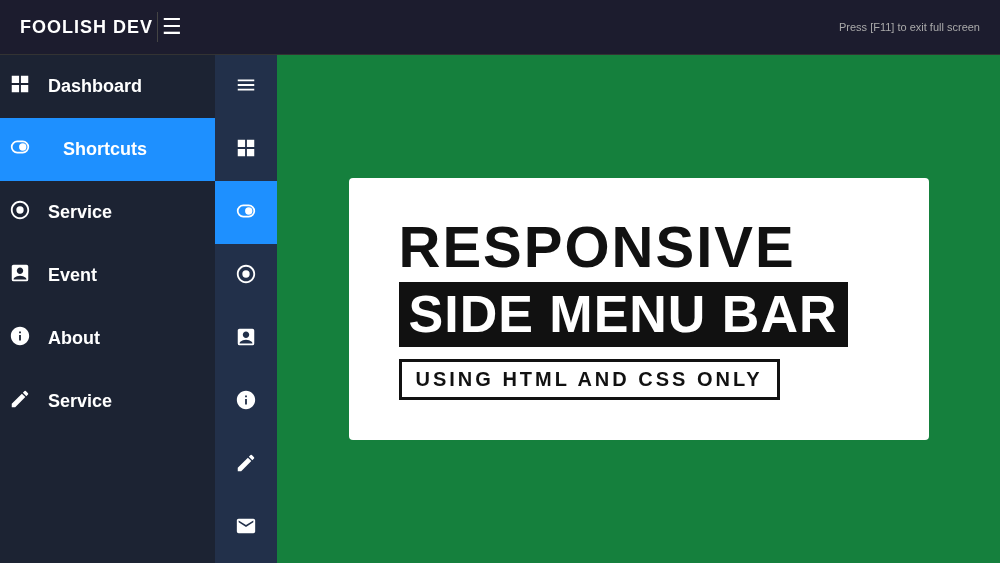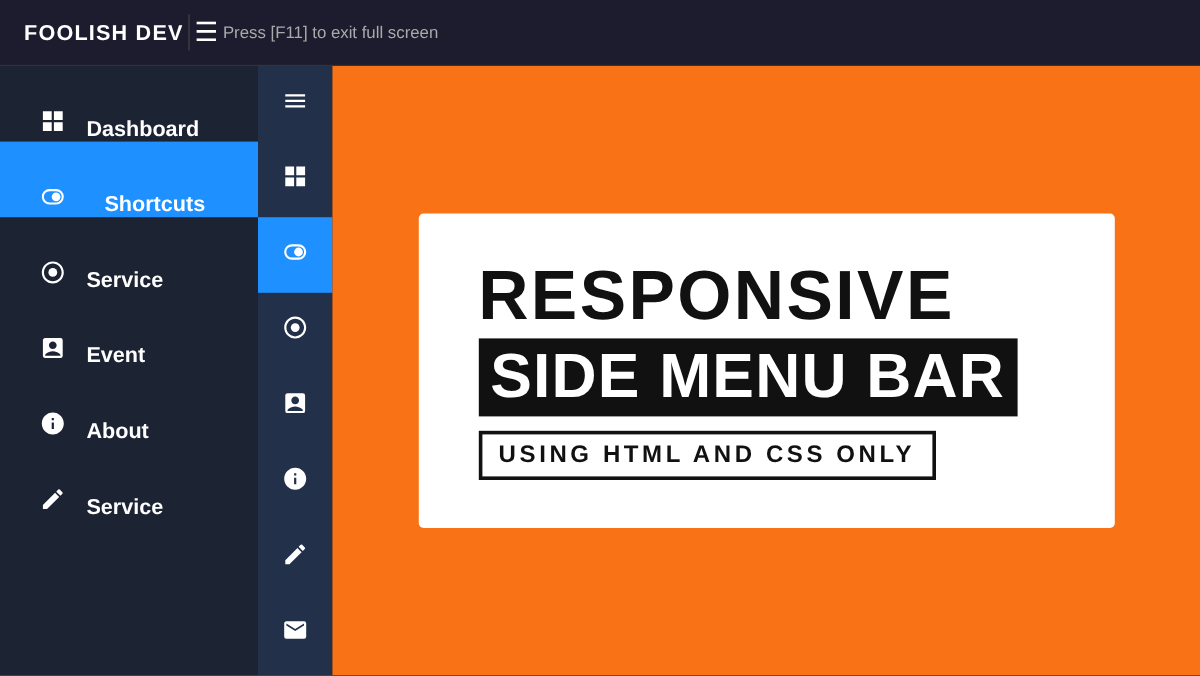--- a/index.html
+++ b/index.html
@@ -30,45 +30,45 @@
     .topbar-menu-btn {
       color: white;
       font-size: 22px;
       cursor: pointer;
       background: none;
       border: none;
       line-height: 1;
     }
     .topbar-center-text {
       flex: 1;
-      text-align: left;
+      text-align: right;
       color: #aaa;
-      font-size: 14px;
+      font-size: 11px;
     }
 
     
     .main-layout {
       display: flex;
       flex: 1;
       overflow: hidden;
     }
 
     
     .sidebar-full {
       width: 215px;
       background: #1c2333;
       display: flex;
       flex-direction: column;
       flex-shrink: 0;
     }
     .sidebar-item {
       display: flex;
-      align-items: flex-end;
+      align-items: center;
       gap: 16px;
-      padding: 0 32px;
+      padding: 0 8px;
       height: 63px;
       color: white;
       font-size: 18px;
       font-weight: 600;
       cursor: pointer;
       text-decoration: none;
       transition: background 0.2s;
     }
     .sidebar-item.active {
       background: #1e90ff;
@@ -108,21 +108,21 @@
     }
     .mini-icon svg {
       width: 22px;
       height: 22px;
       fill: white;
     }
 
     
     .content-area {
       flex: 1;
-      background: #f97316;
+      background: #15803d;
       display: flex;
       align-items: center;
       justify-content: center;
       padding: 30px;
     }
     .content-card {
       background: white;
       padding: 40px 50px;
       border-radius: 4px;
       max-width: 580px;

